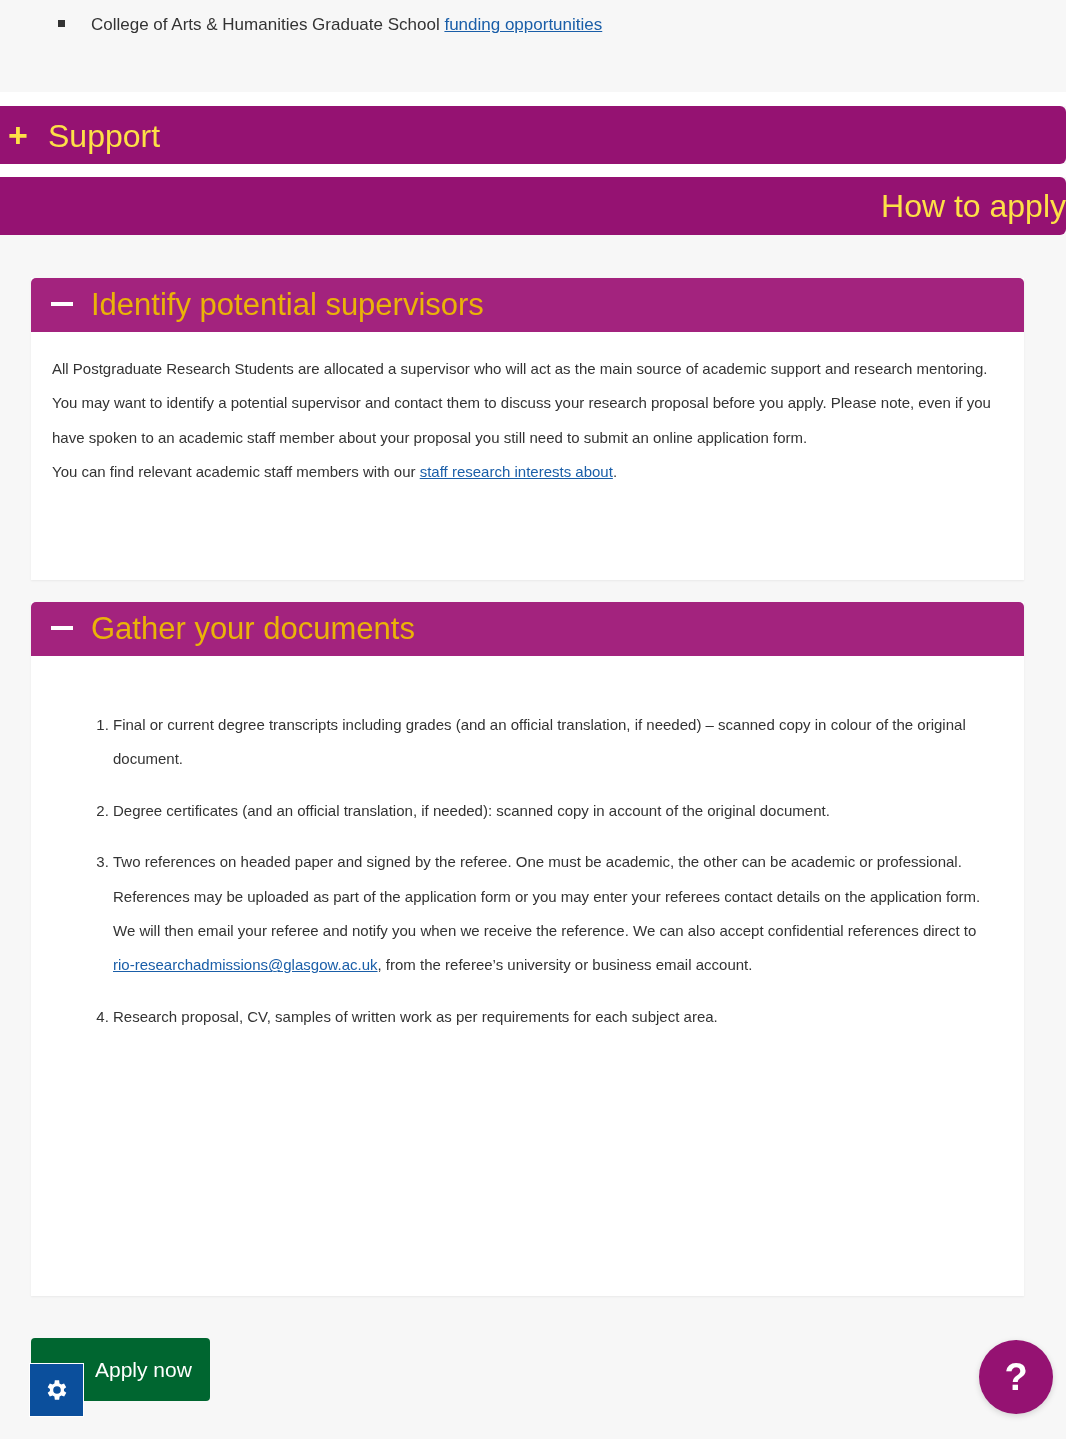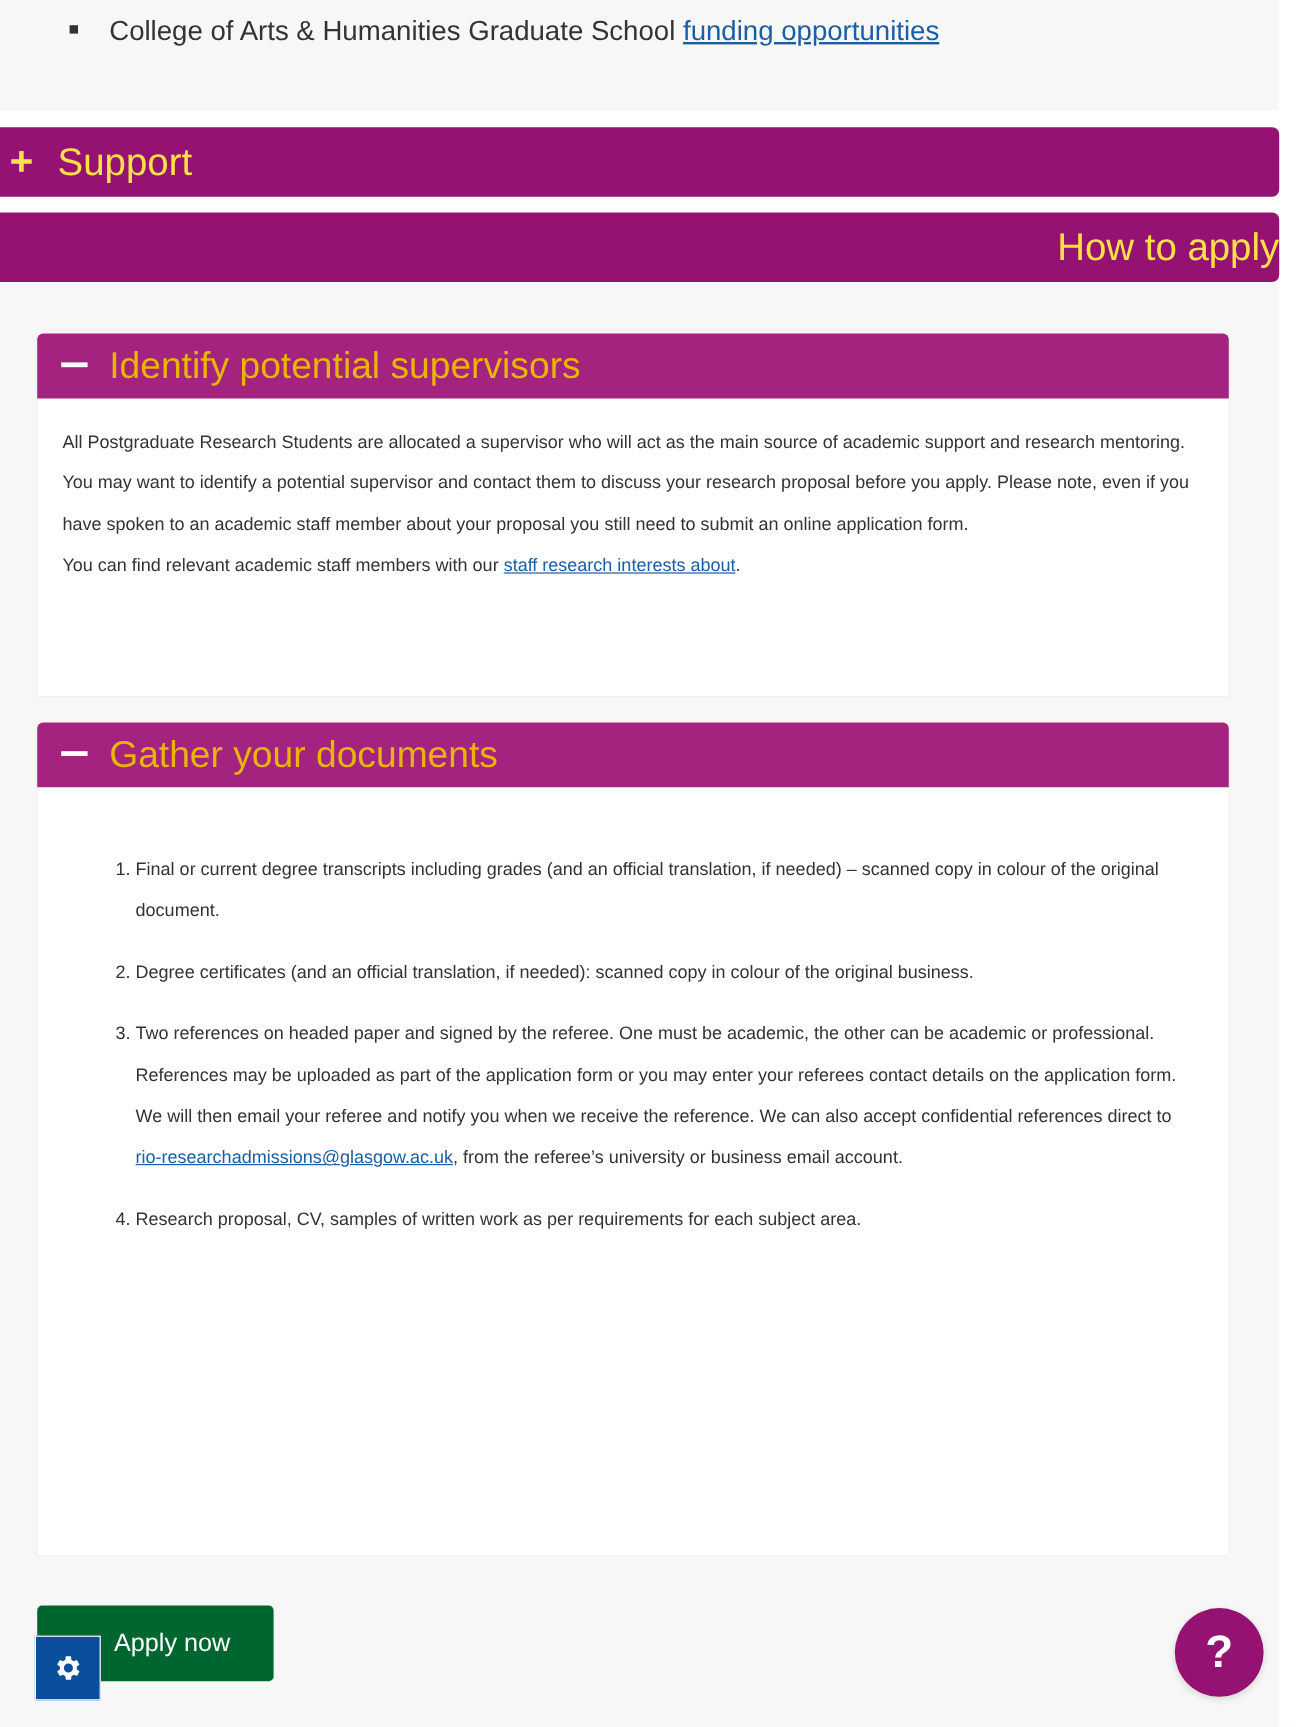--- a/index.html
+++ b/index.html
@@ -10,21 +10,21 @@
     color: #333;
     position: relative;
   }
   .top-section {
     position: absolute; left: 0; top: 0; width: 1066px; height: 92px;
     background: #f7f7f7;
   }
   .right-strip { position: absolute; right: 0; top: 0; width: 14px; height: 1439px; background: #fff; }
   .white-gap { position: absolute; left: 0; top: 92px; width: 1080px; height: 14px; background: #fff; }
   .gap2 { position: absolute; left: 0; top: 164px; width: 1080px; height: 13px; background: #fff; }
-  .bullet-row { position: absolute; left: 58px; top: 10px; font-size: 23px; line-height: 30px; }
+  .bullet-row { position: absolute; left: 58px; top: 10px; font-size: 17px; line-height: 30px; }
   .bullet-row .sq { display: inline-block; width: 7px; height: 7px; background: #333; margin-right: 26px; vertical-align: middle; position: relative; top: -2px; }
   a.link { color: #1a5ea8; text-decoration: underline; }
   .bar {
     position: absolute; left: 0; width: 1066px; background: #951272; color: #fde047;
     border-radius: 0 6px 6px 0; font-size: 32px; line-height: 58px; height: 58px;
     box-sizing: border-box;
   }
   .bar.support { top: 106px; padding-left: 8px; }
   .bar.howto { top: 177px; padding-left: 52px; text-align: right; }
   .bar .plus { display: inline-block; width: 30px; font-weight: bold; font-size: 34px; margin-right: 10px; }
@@ -34,21 +34,21 @@
     border-radius: 5px 5px 0 0; padding-left: 20px; box-sizing: border-box;
   }
   .card-head .minus { display: inline-block; width: 22px; height: 4px; background: #fff; vertical-align: middle; margin-right: 18px; position: relative; top: -3px; }
   .card-body { padding: 20px 22px 20px 21px; font-size: 15px; line-height: 34.4px; color: #333; }
   .card1 { top: 278px; height: 302px; }
   .card2 { top: 602px; height: 694px; }
   .card-body p { margin: 0; }
   ol.docs { margin: 32px 0 0 0; padding-left: 61px; }
   ol.docs li { margin-bottom: 17px; padding-left: 0; }
   .apply-btn {
-    position: absolute; left: 31px; top: 1338px; width: 197px; height: 63px;
+    position: absolute; left: 31px; top: 1338px; width: 179px; height: 63px;
     background: #006630; color: #fff; border-radius: 4px; font-size: 21px;
     line-height: 63px; box-sizing: border-box; padding-left: 64px;
   }
   .gear-btn {
     position: absolute; left: 29px; top: 1363px; width: 55px; height: 54px;
     background: #0b4f9c; border: 1px solid #fff; box-sizing: border-box;
     display: flex; align-items: center; justify-content: center;
   }
   .help-btn {
     position: absolute; left: 979px; top: 1340px; width: 74px; height: 74px;
@@ -87,21 +87,21 @@
   </div>
 </div>
 
 <div class="card card2">
   <div class="card-head">
     <span class="minus"></span><span>Gather your documents</span>
   </div>
   <div class="card-body">
     <ol class="docs">
       <li>Final or current degree transcripts including grades (and an official translation, if needed) – scanned copy in colour of the original document.</li>
-      <li>Degree certificates (and an official translation, if needed): scanned copy in colour of the original business.</li>
+      <li>Degree certificates (and an official translation, if needed): scanned copy in account of the original document.</li>
       <li><span>Two references on headed paper and signed by the referee. One must be academic, the other can be academic or professional. References may be uploaded as part of the application form or you may enter your referees contact details on the application form. We will then email your referee and notify you when we receive the reference.  We can also accept confidential references direct to </span><a class="link" href="#">rio-researchadmissions@glasgow.ac.uk</a><span>, from the referee’s university or business email account.</span></li>
       <li>Research proposal, CV, samples of written work as per requirements for each subject area.</li>
     </ol>
   </div>
 </div>
 
 <div class="apply-btn">
   <span>Apply now</span>
 </div>
 

